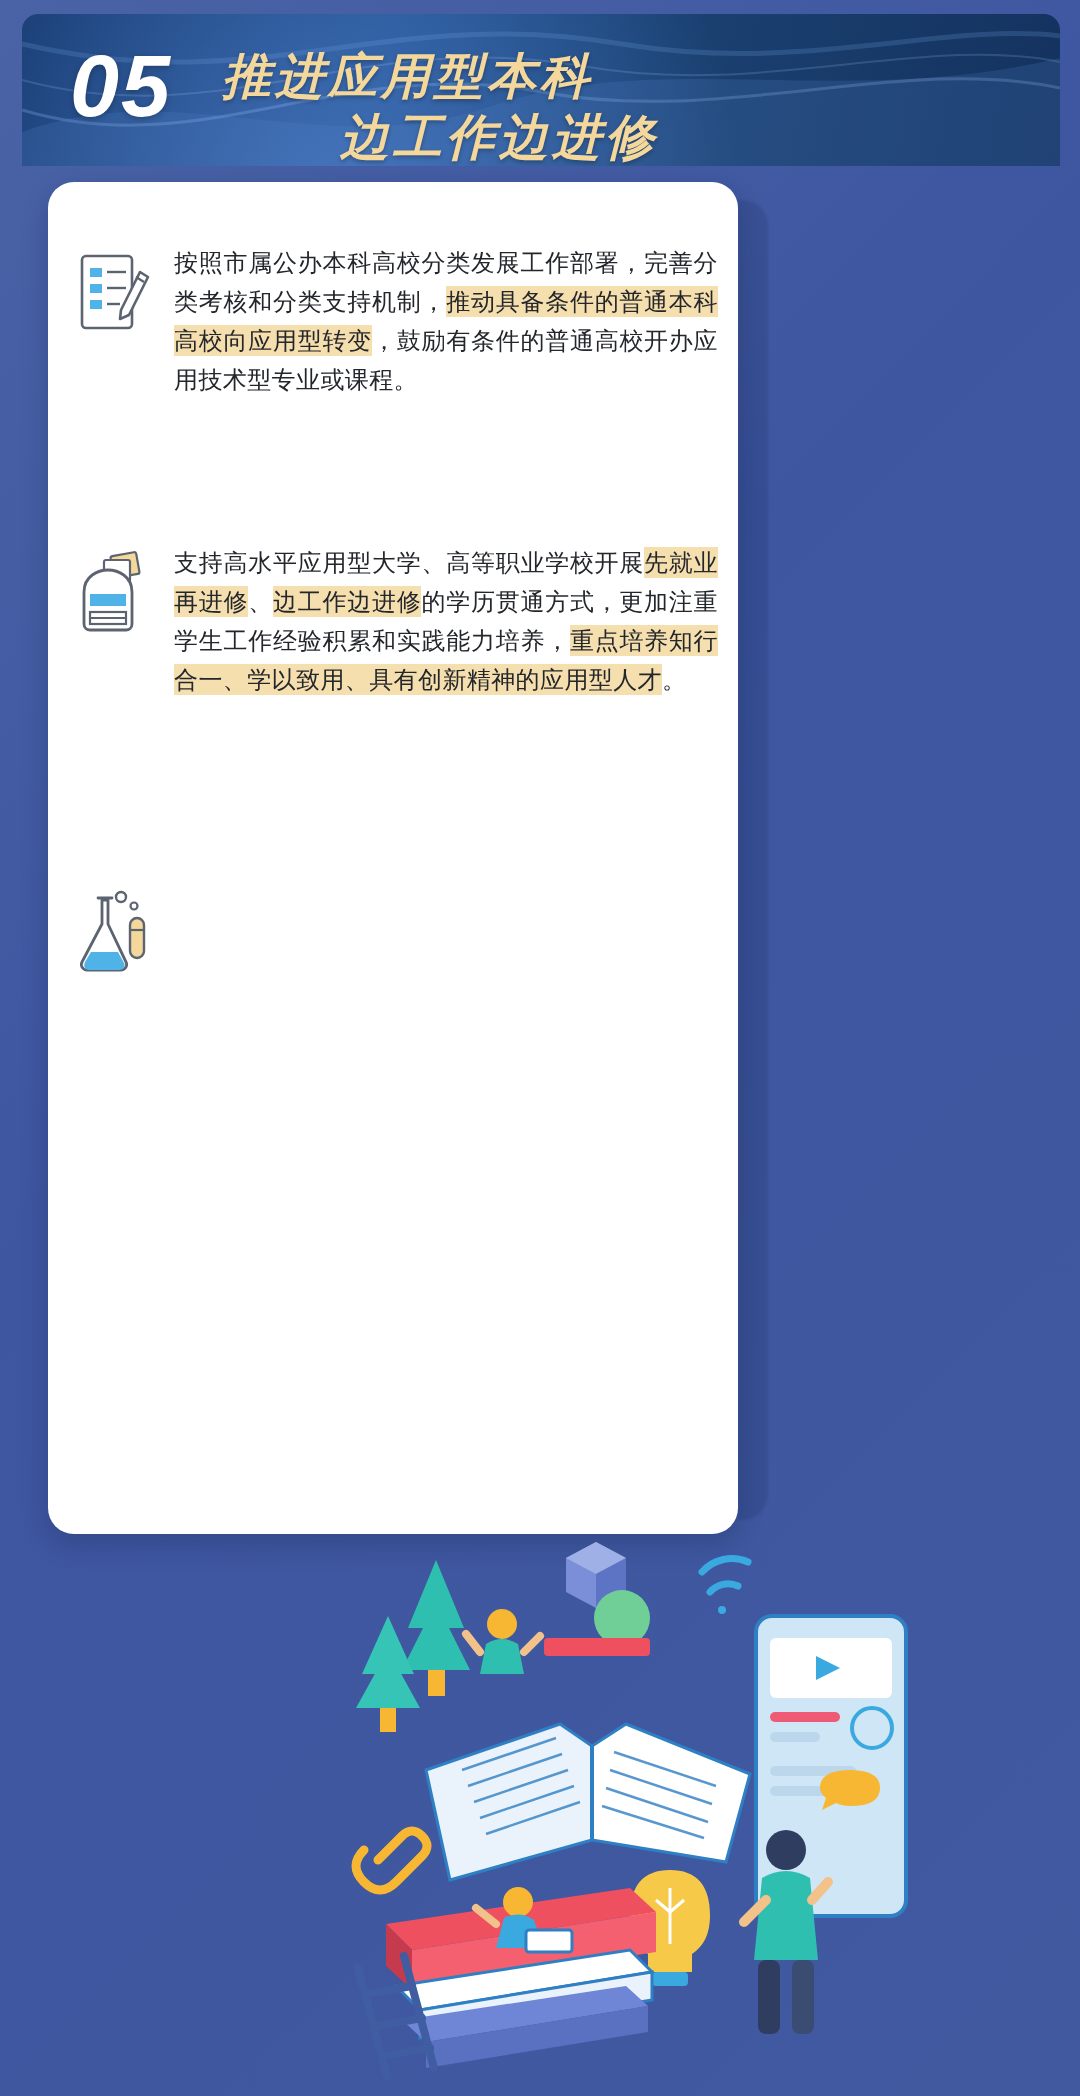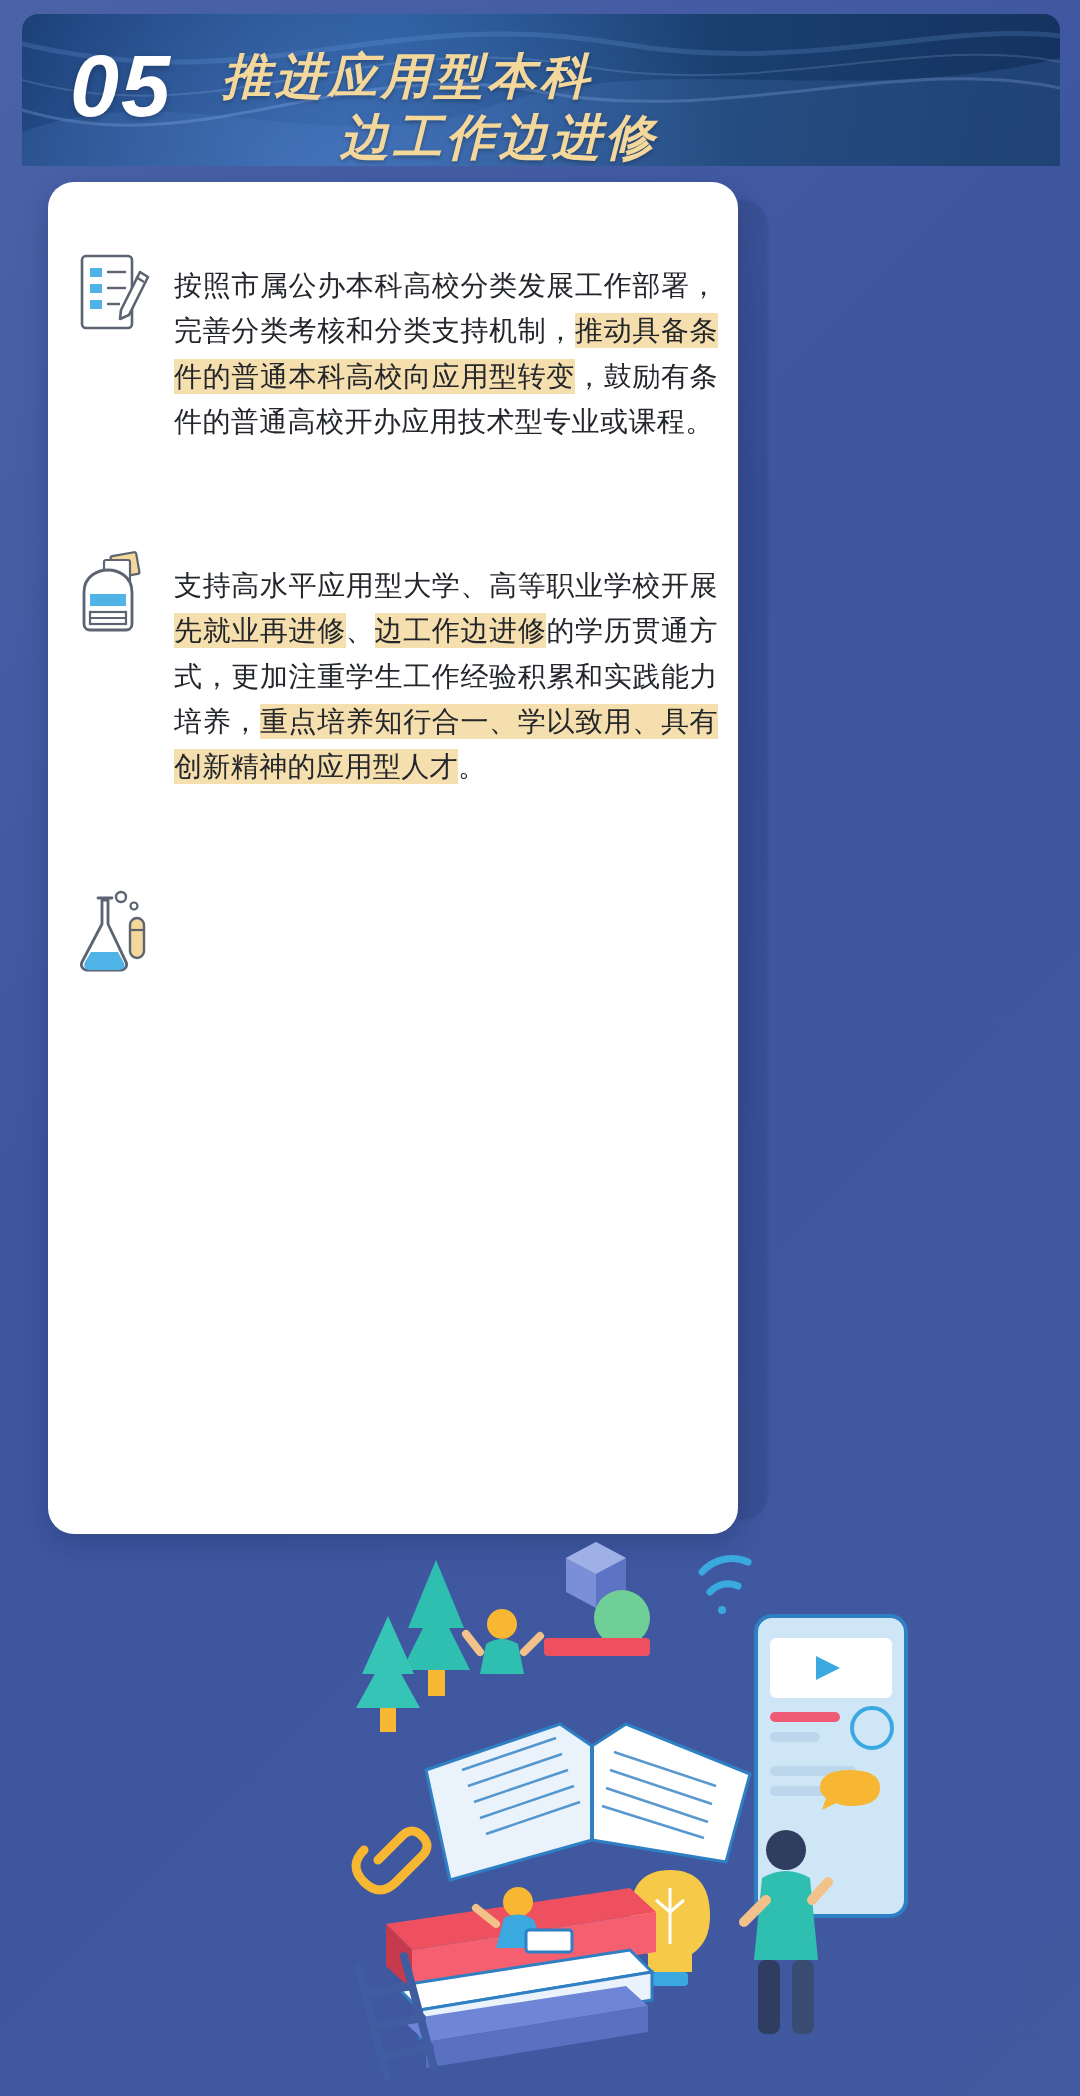--- a/index.html
+++ b/index.html
@@ -111,27 +111,26 @@
   .block.b2 { top: 362px; }
   .block.b3 { top: 700px; }
 
   .ico {
     flex: 0 0 78px;
     width: 78px;
     height: 88px;
     padding-top: 6px;
   }
   .para {
-    font-size: 28px;
+    font-size: 24px;
     line-height: 1.62;
     color: #23262b;
     letter-spacing: 0.4px;
     font-weight: 500;
     text-align: justify;
-    margin-top: 19px;
   }
   .hl {
     background: #f6dfae;
     padding: 2px 0;
     box-decoration-break: clone;
     -webkit-box-decoration-break: clone;
   }
 
   
   .illus {

